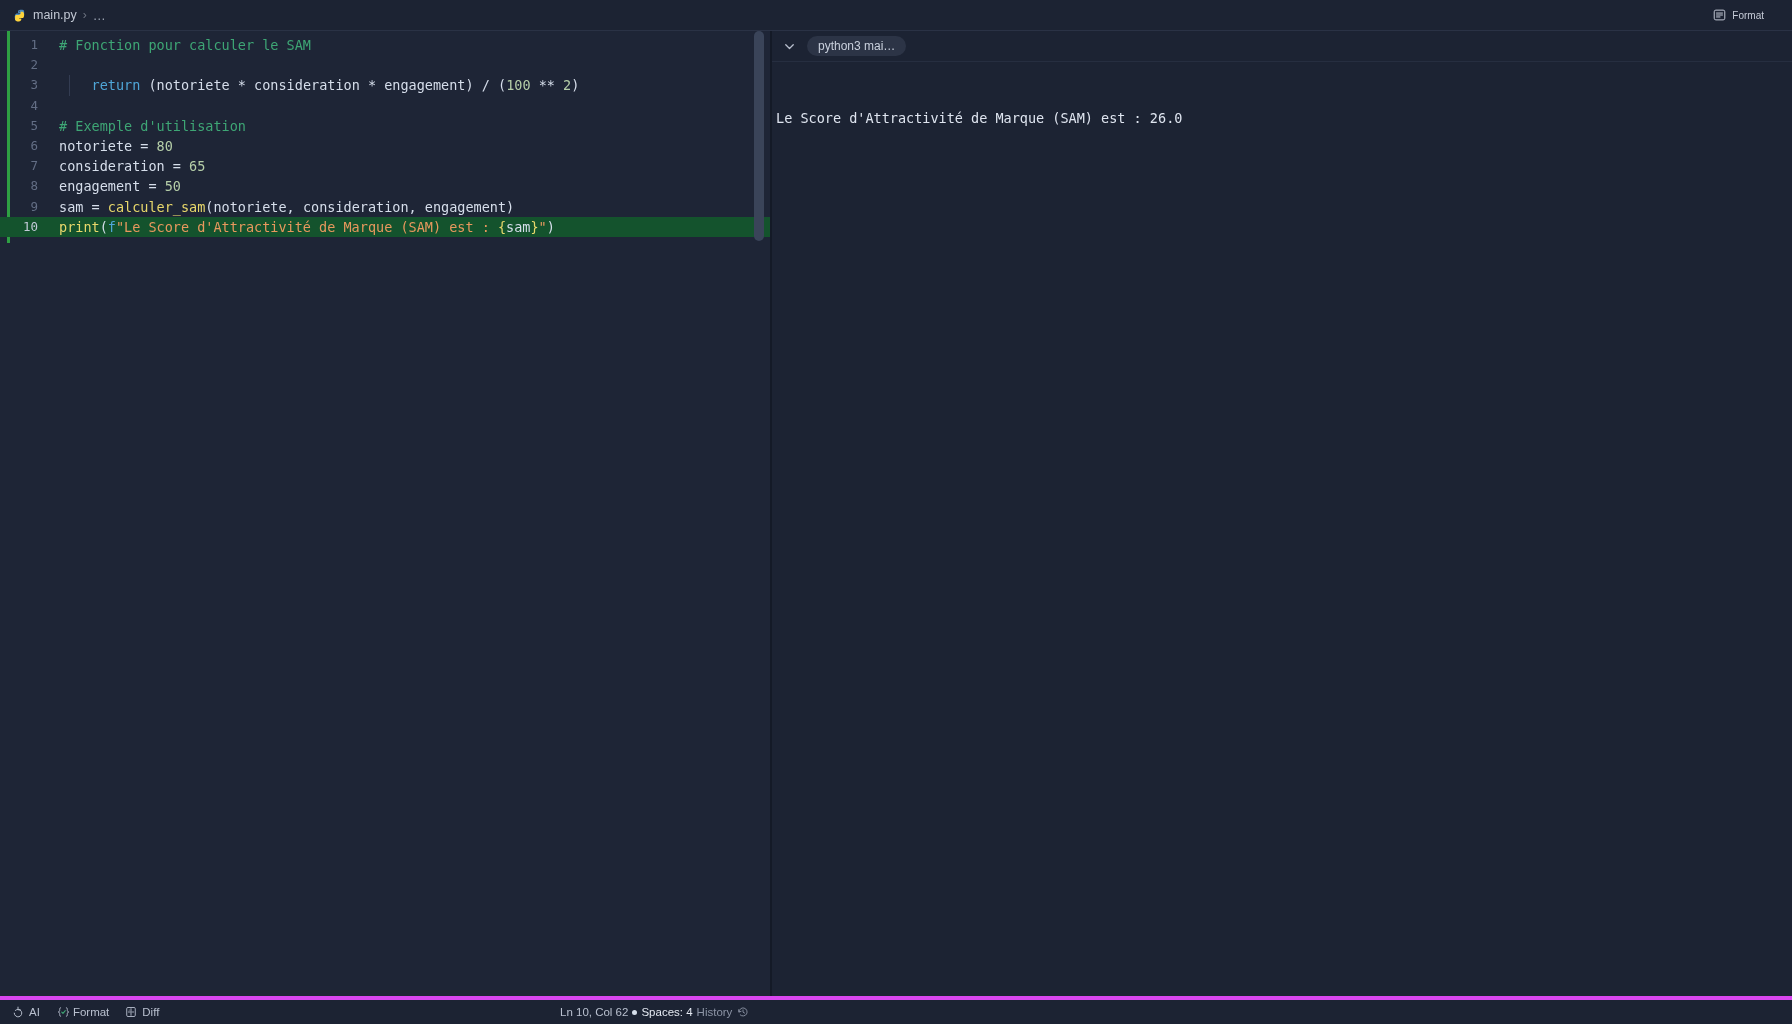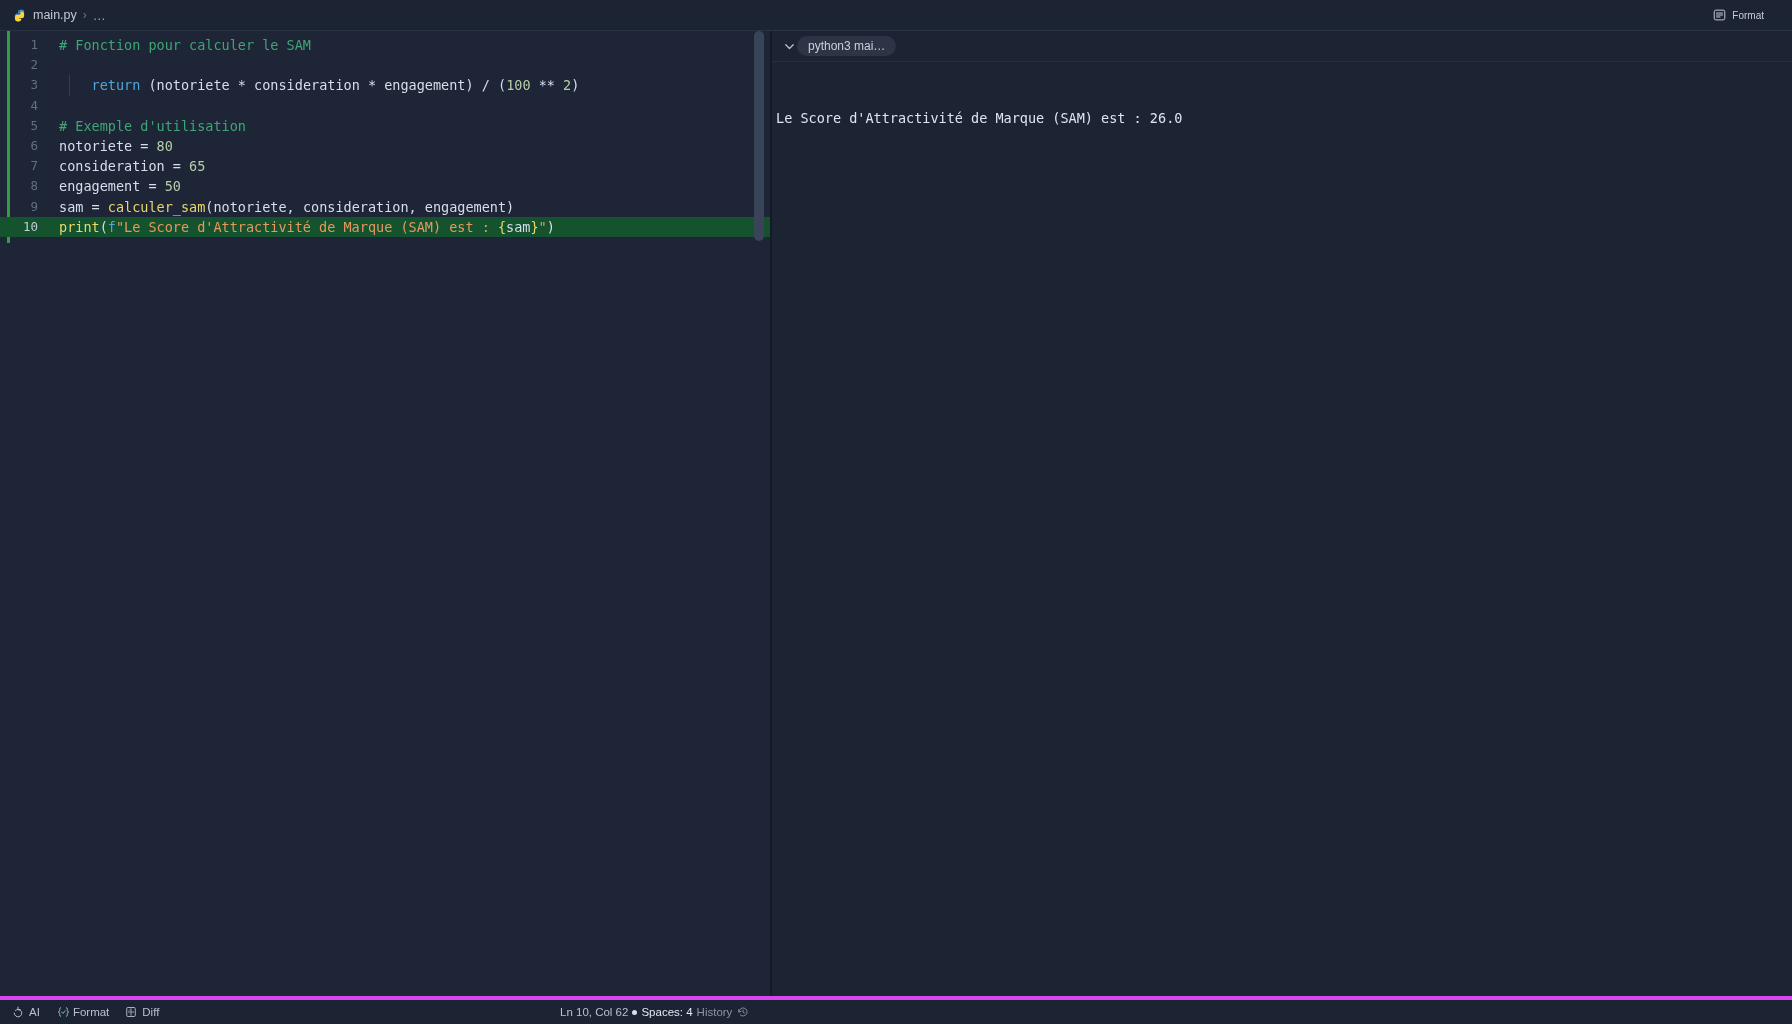--- a/index.html
+++ b/index.html
@@ -92,21 +92,21 @@
     background: #141a27;
   }
 
   
   .console-pane {
     flex: 1; background: #1c2333; position: relative;
     border-top: 1px solid #2a3245;
     overflow: hidden;
   }
   .console-header {
-    height: 31px; display: flex; align-items: center; 
+    height: 31px; display: flex; align-items: center; gap: 10px;
     padding-left: 10px;
     border-bottom: 1px solid #262e40;
   }
   .chev { width: 15px; height: 15px; display: block; cursor: pointer; }
   .run-pill {
     background: #2b3purple; background: #2c3purple;
     background: #2b3burple;
     background: #2c3446;
     color: #c9d0dd; font-size: 12px;
     padding: 3px 11px; border-radius: 11px;

